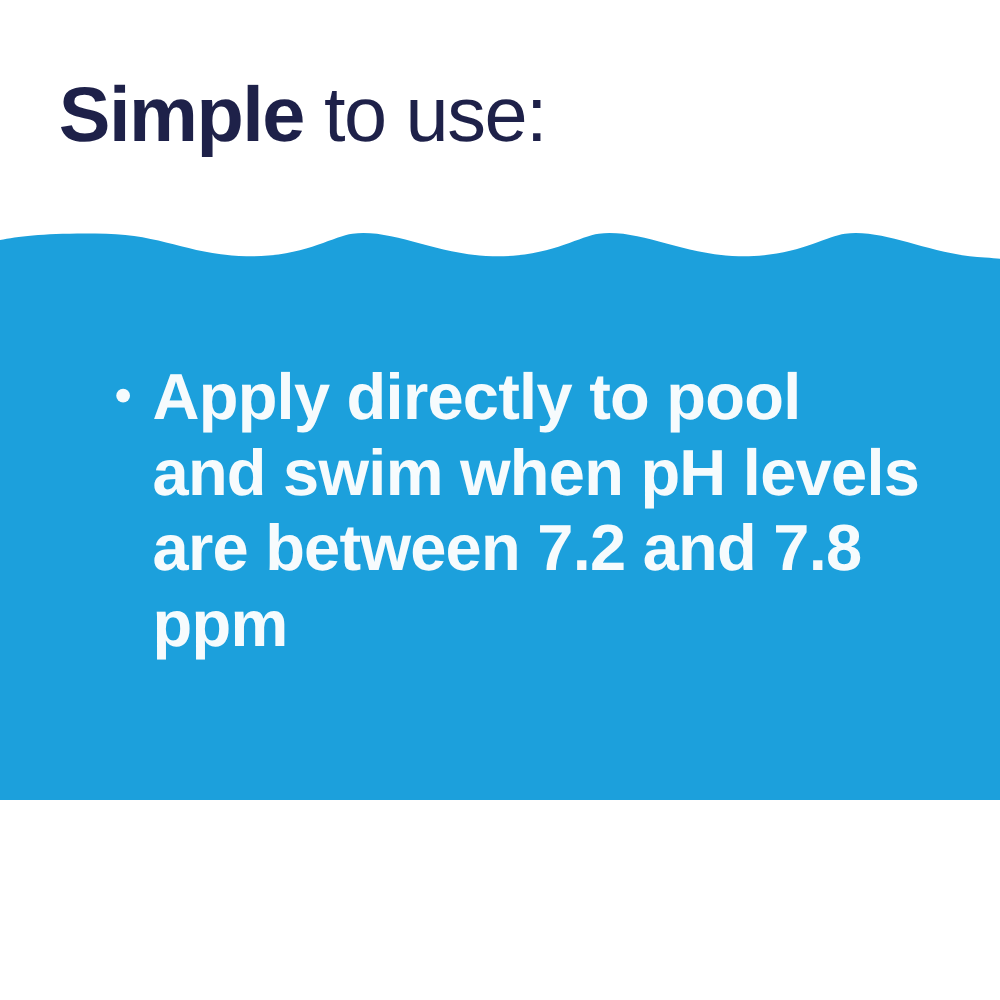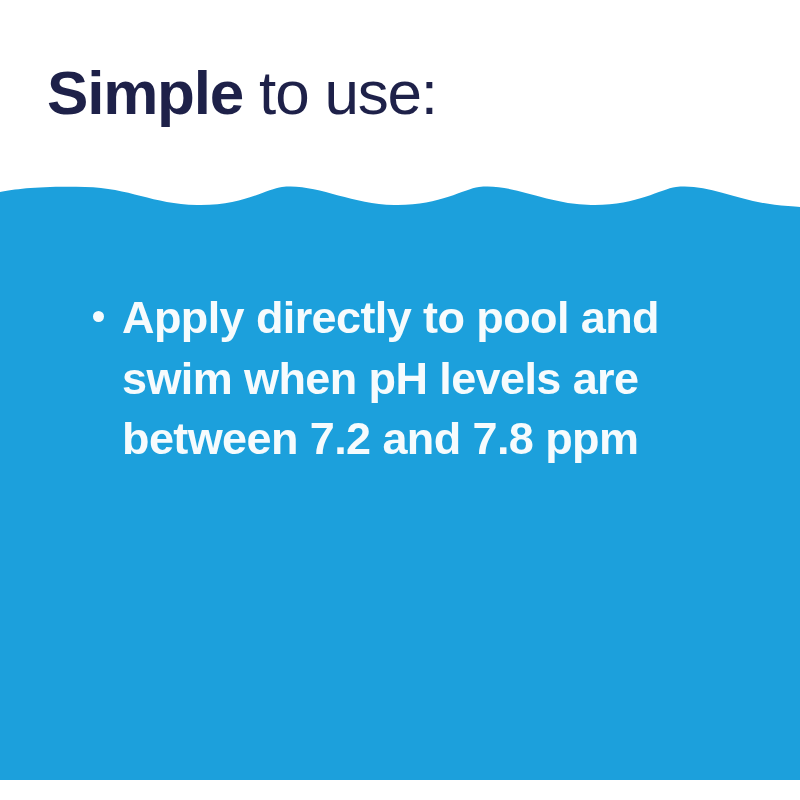--- a/index.html
+++ b/index.html
@@ -11,21 +11,21 @@
     width: 800px;
     height: 800px;
     overflow: hidden;
     font-family: "Liberation Sans", sans-serif;
     -webkit-font-smoothing: antialiased;
   }
 
   #card {
     position: relative;
     width: 800px;
-    height: 780px;
+    height: 640px;
     background: #ffffff;
     overflow: hidden;
   }
 
   
   .heading {
     position: absolute;
     left: 47px;
     top: 57px;
     font-size: 62px;
@@ -62,21 +62,21 @@
     left: 90px;
     top: 288px;
     width: 680px;
   }
   .bullet-item {
     position: relative;
     padding-left: 32px;
     margin-bottom: 14px;
     color: #f6fbfd;
     font-weight: 700;
-    font-size: 45px;
+    font-size: 52px;
     line-height: 60.5px;
     letter-spacing: -0.6px;
   }
   .bullet-item:last-child {
     margin-bottom: 0;
   }
   .bullet-dot {
     position: absolute;
     left: 3px;
     top: 23px;

